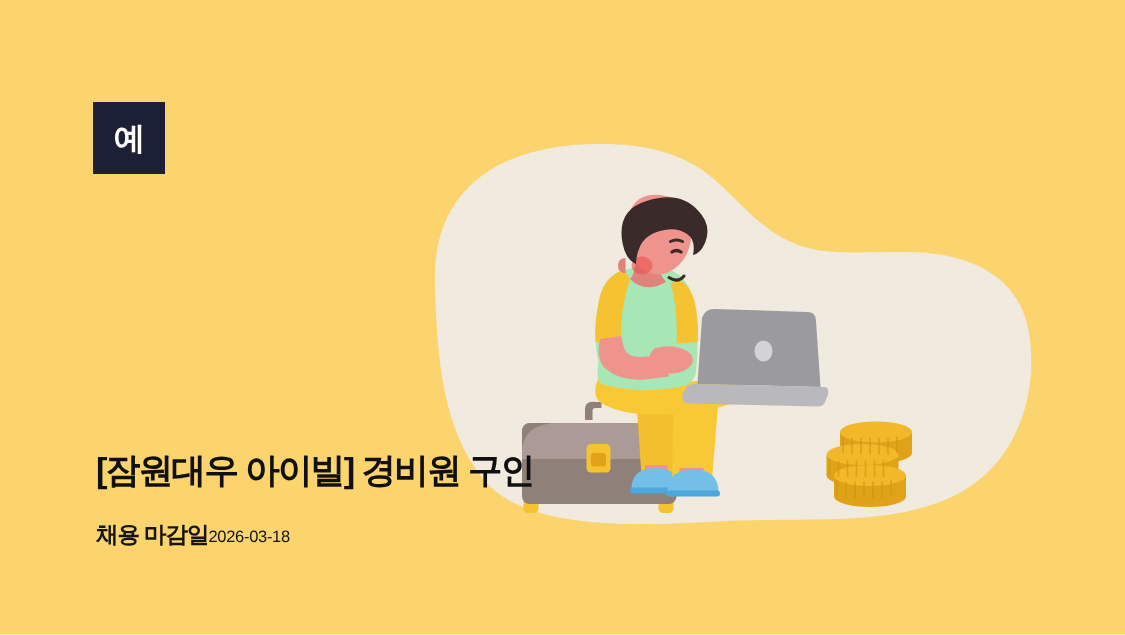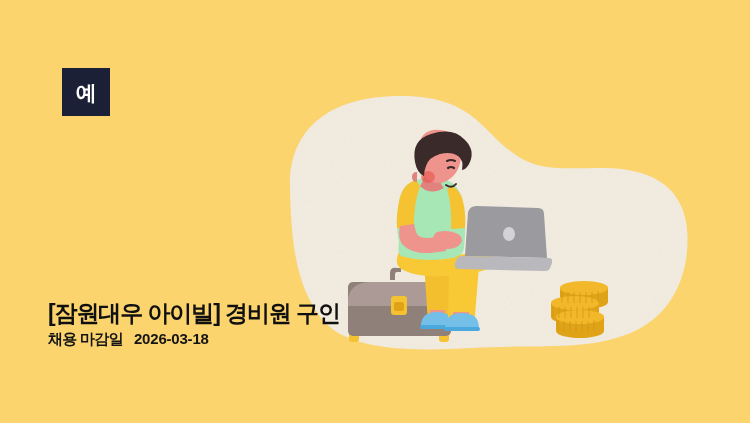--- a/index.html
+++ b/index.html
@@ -70,54 +70,53 @@
     font-size: 39px;
     font-weight: 700;
     line-height: 1;
     letter-spacing: -1.6px;
     white-space: nowrap;
   }
 
   
   .info-block {
     position: absolute;
-    left: 48px;
+    left: 64px;
     top: 300px;
     z-index: 5;
   }
 
   .job-title {
     color: #101010;
     font-size: 23px;
     font-weight: 700;
     line-height: 1.2;
     letter-spacing: -1.1px;
     white-space: nowrap;
     margin: 0;
   }
 
   .deadline-row {
-    margin-top: 2px;
+    margin-top: 19px;
     display: flex;
     align-items: baseline;
-    gap: 11px;
     white-space: nowrap;
   }
 
   .deadline-label {
     color: #141414;
     font-size: 15px;
     font-weight: 700;
     letter-spacing: -0.7px;
   }
 
   .deadline-date {
     color: #141414;
-    font-size: 15px;
-    font-weight: 700;
+    font-size: 11px;
+    font-weight: 400;
     letter-spacing: -0.2px;
   }
 </style>
 </head>
 <body>
 
 <div id="banner">
 
   <svg id="blob-layer" viewBox="0 0 750 423" preserveAspectRatio="none" aria-hidden="true">
     <defs>

